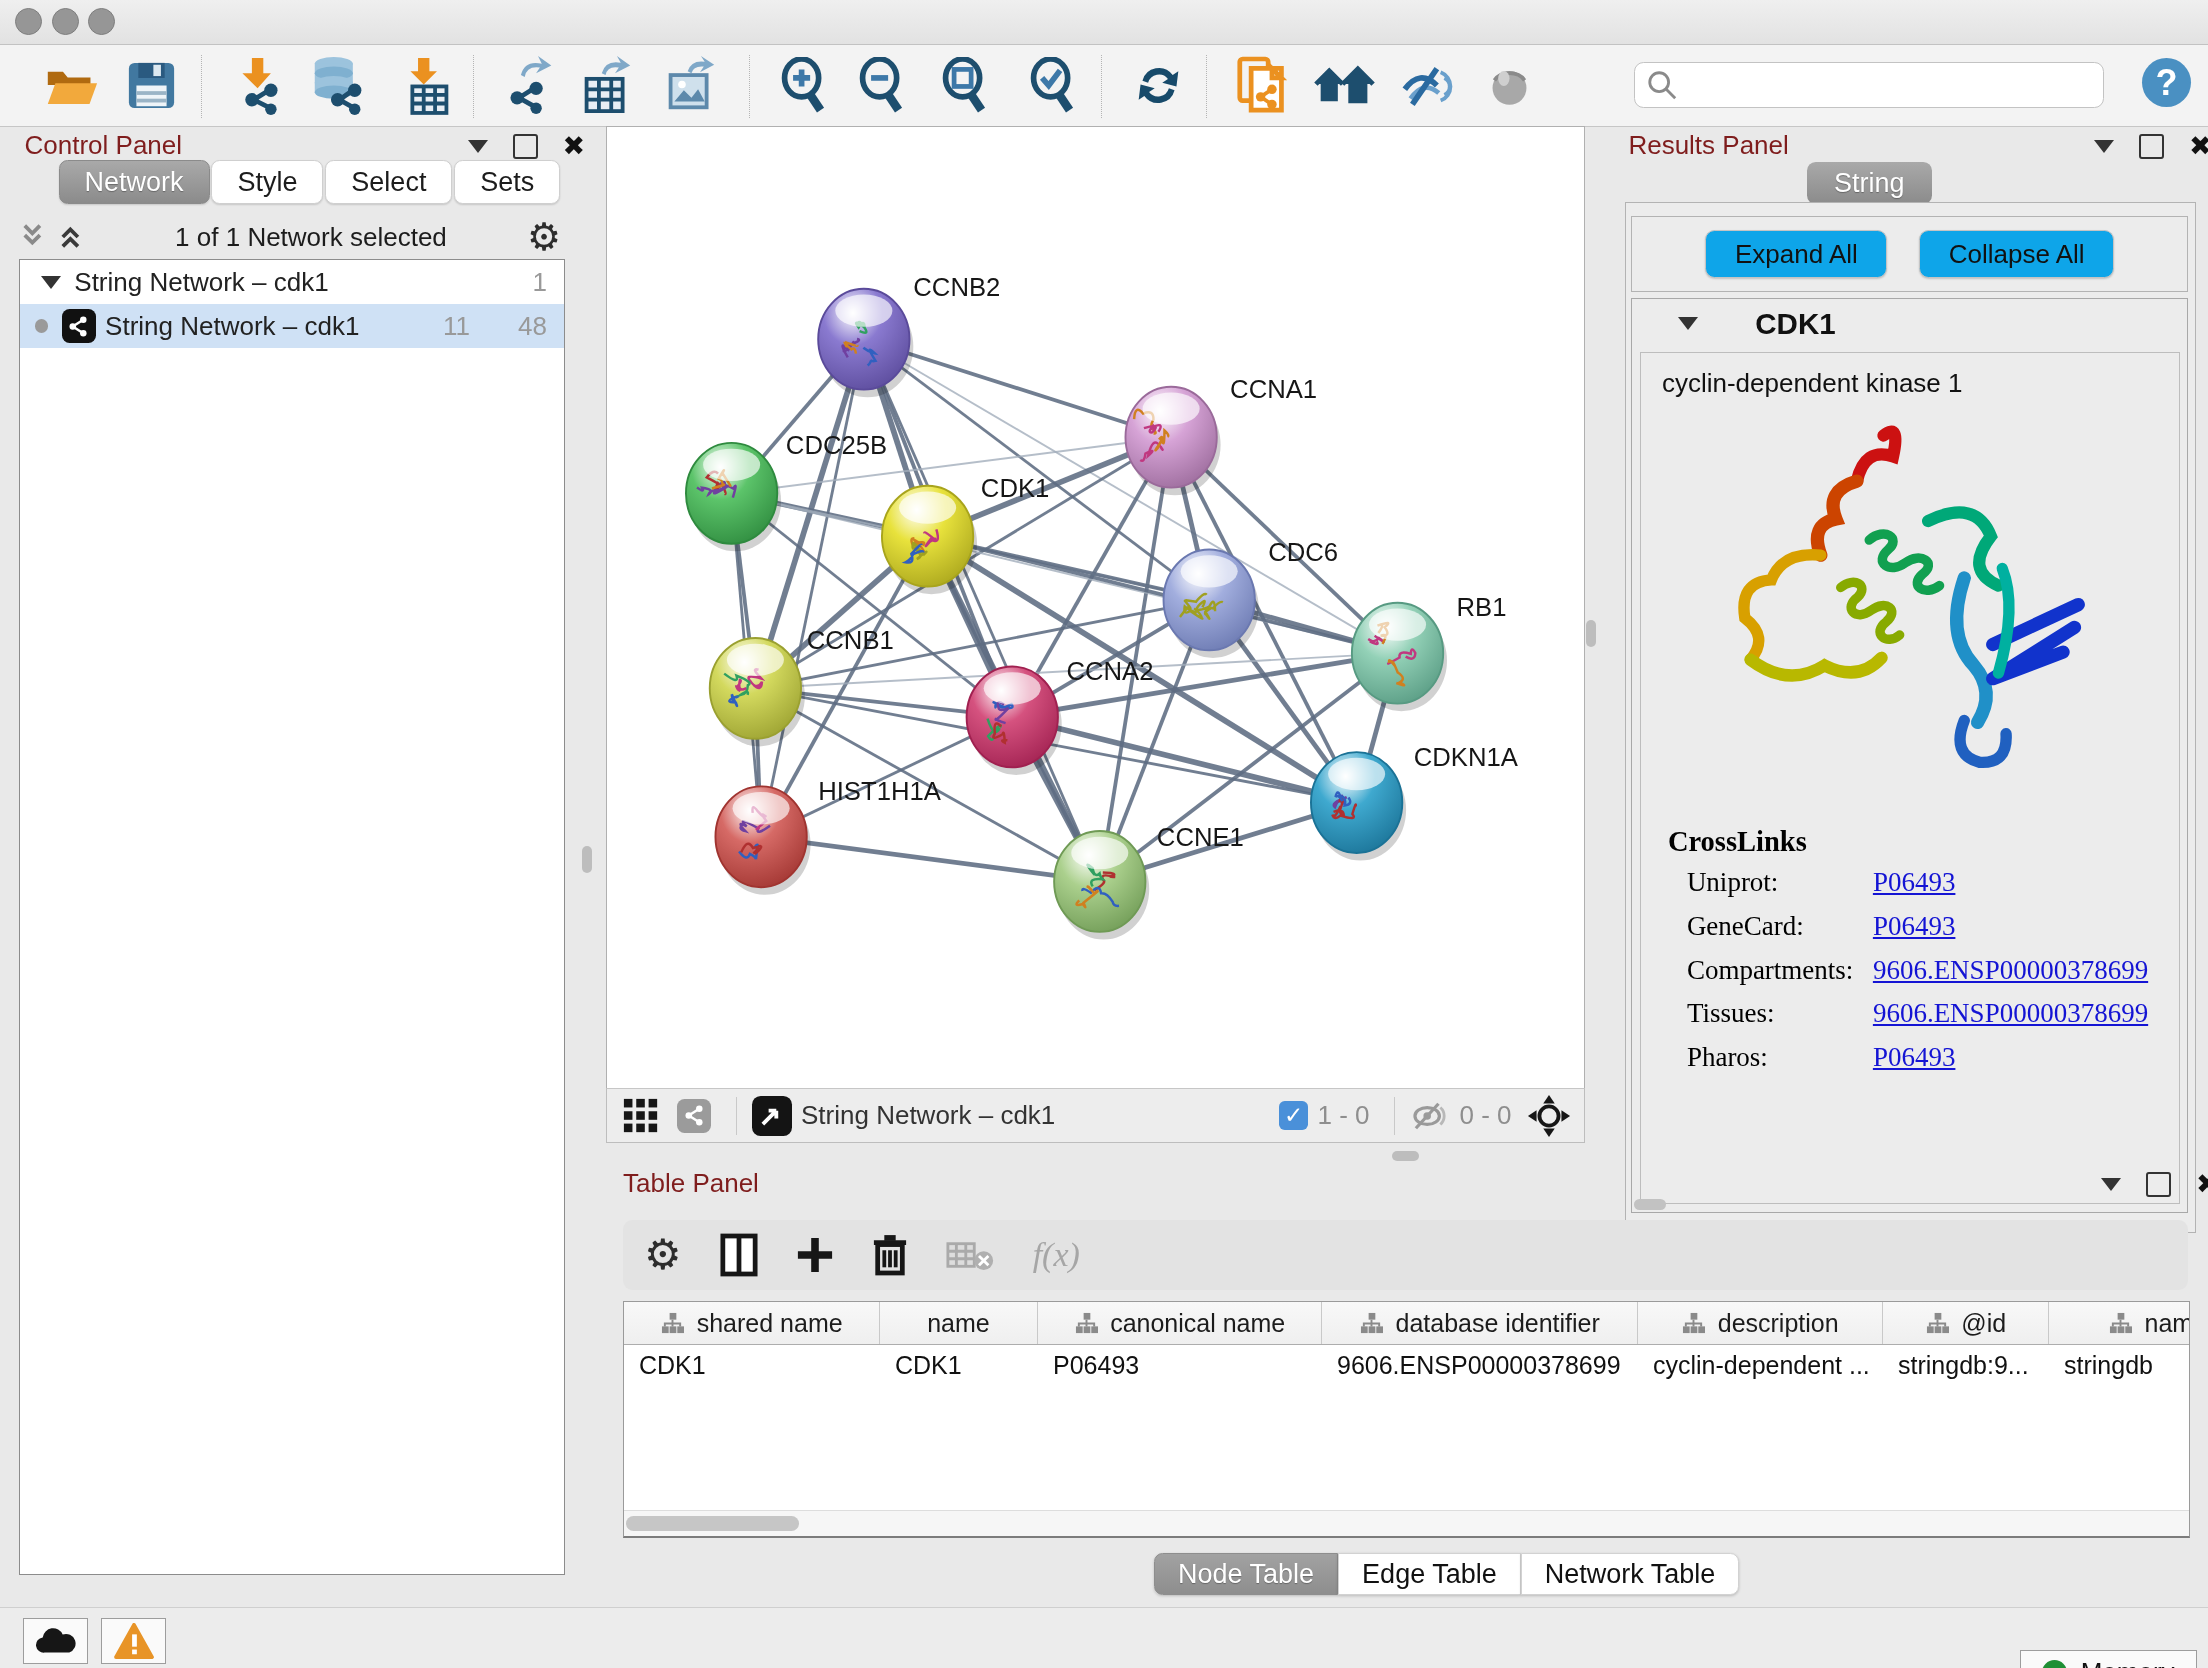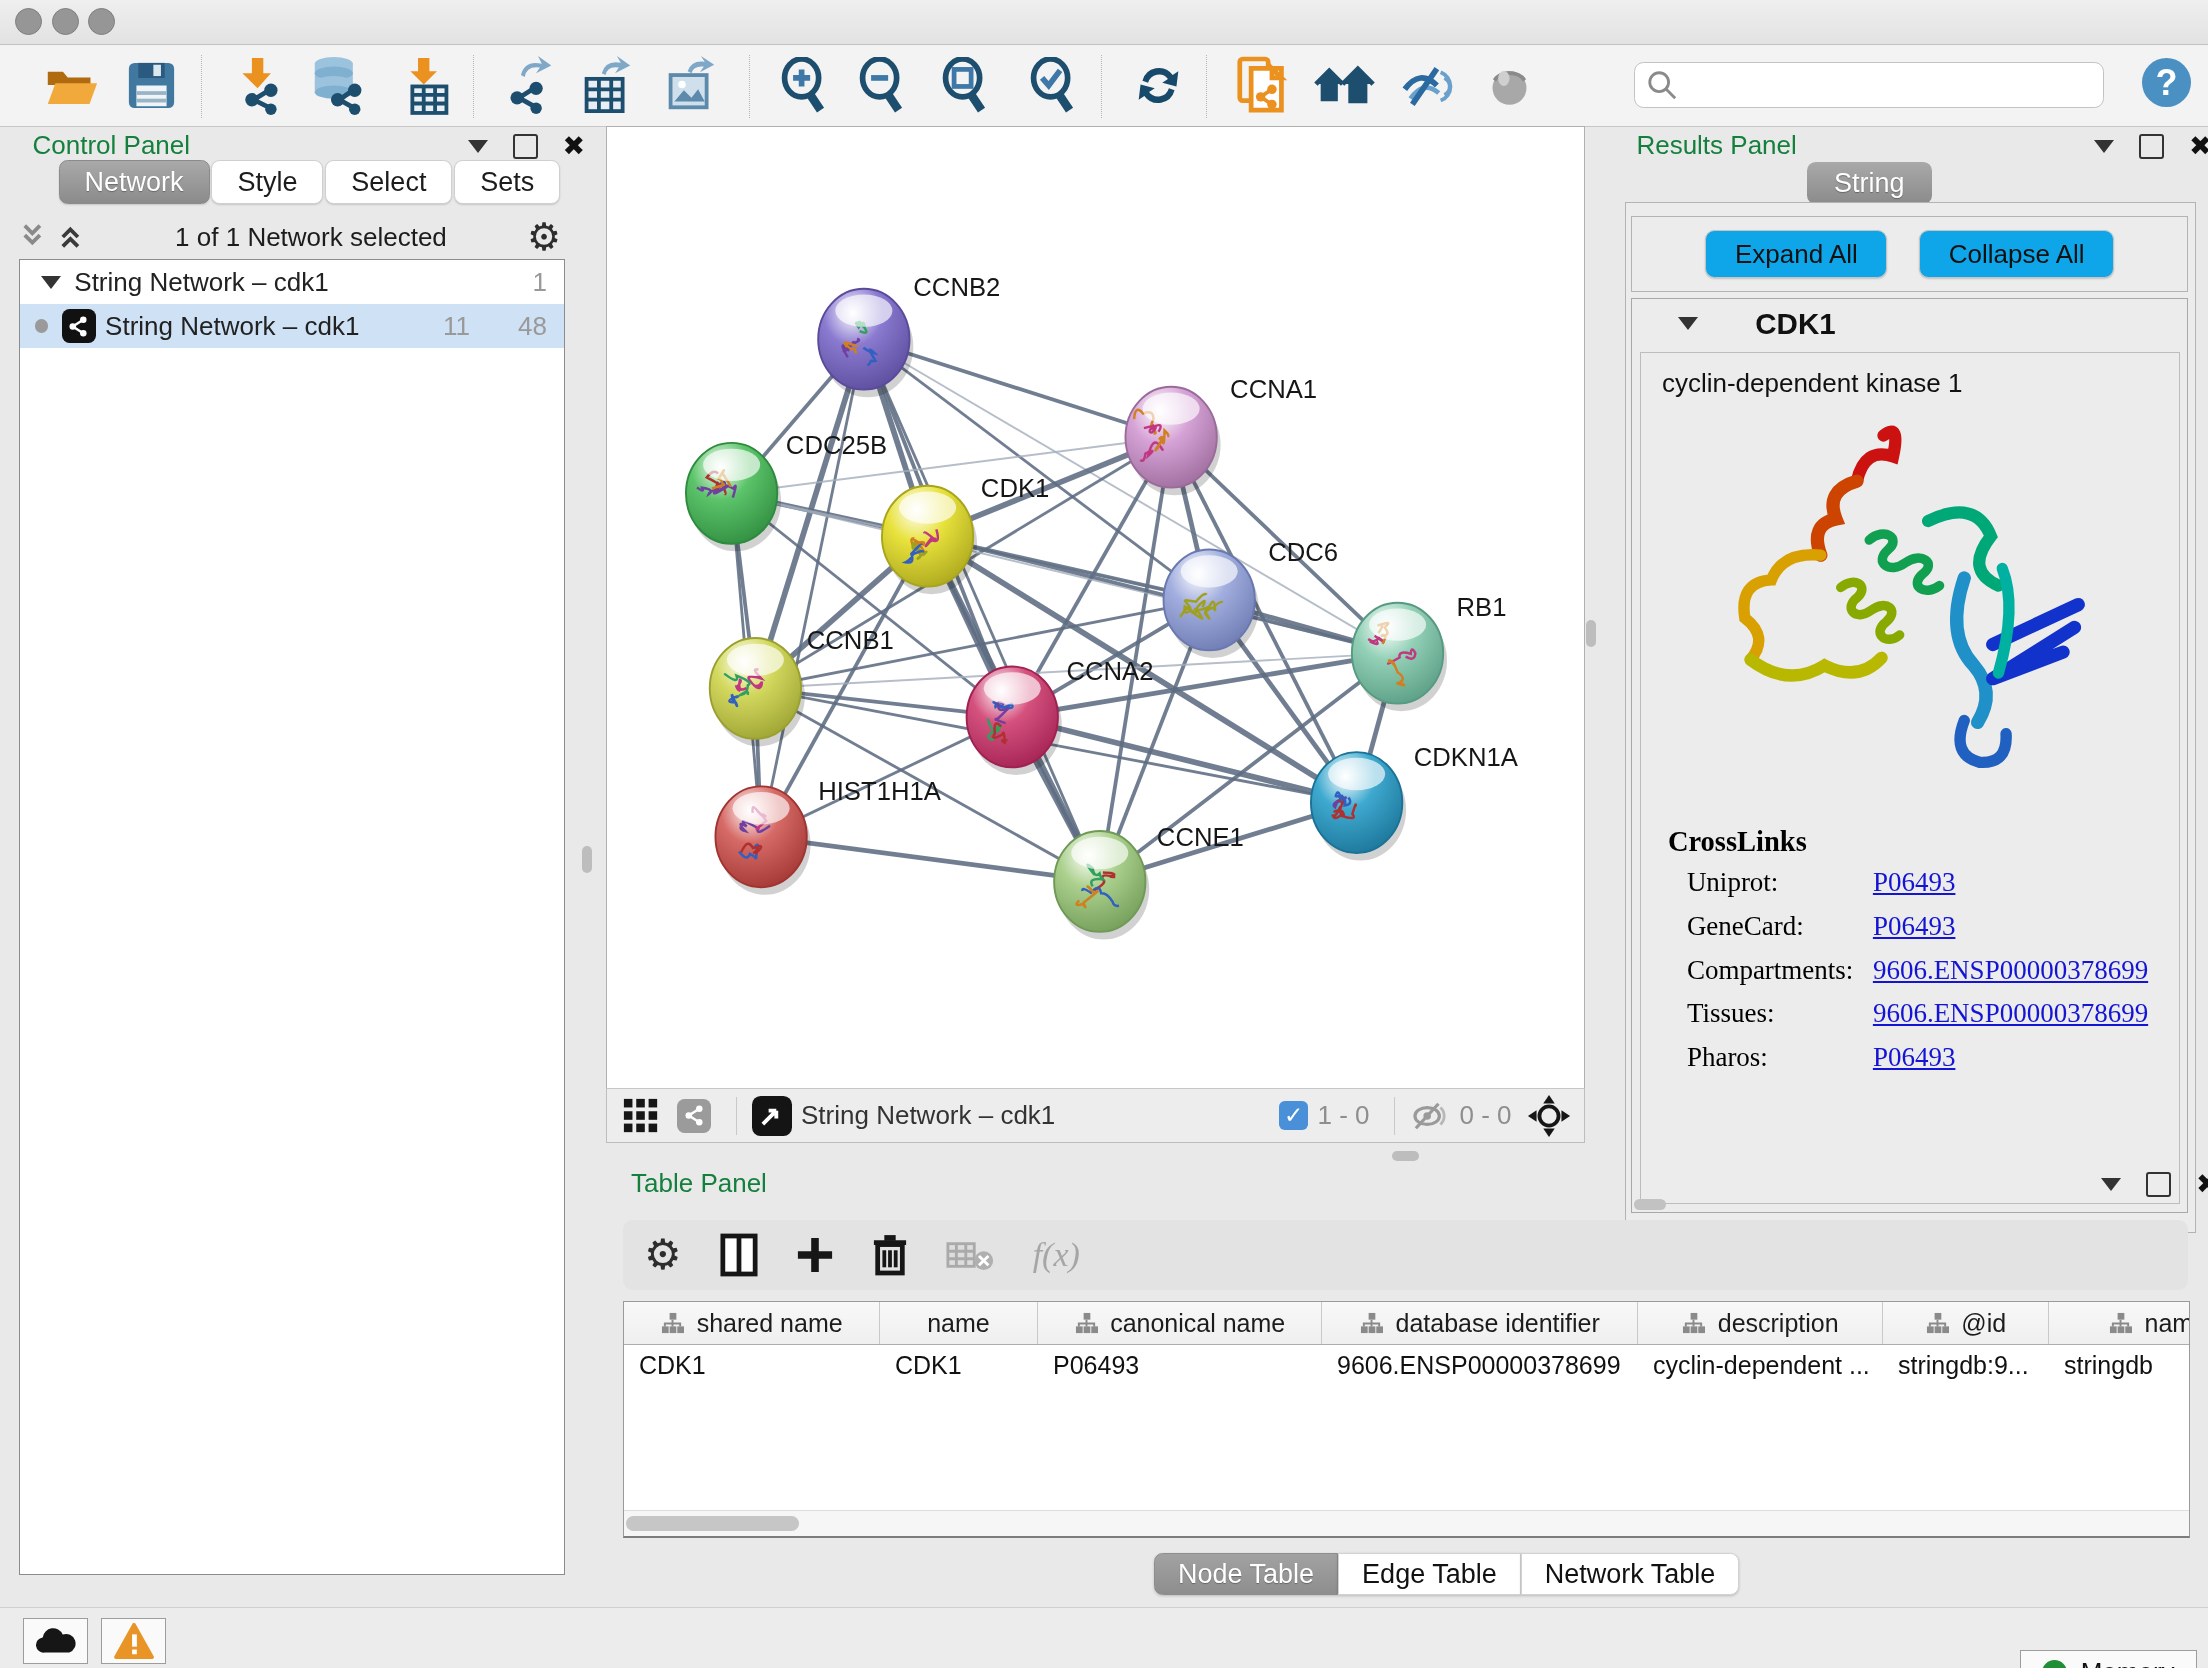--- a/index.html
+++ b/index.html
@@ -16,21 +16,21 @@
   .toolbar{position:absolute;left:0;top:45px;width:100%;height:81px;background:#f3f3f3;
     border-bottom:1px solid #c6c6c6;}
   .tbi{position:absolute;top:11.4px;width:63px;height:59px;display:flex;align-items:center;justify-content:center;}
   .tbsep{position:absolute;top:9.5px;height:63px;border-left:1.9px dotted #b4b4b4;width:0;}
   .searchbox{position:absolute;left:1634px;top:17px;width:468px;height:44px;background:#fff;
     border:1.9px solid #c3c3c3;border-radius:9.5px;display:flex;align-items:center;}
   .searchbox input{border:none;outline:none;font-size:25px;flex:1;background:transparent;margin-right:7.6px;}
   .helpbtn{position:absolute;left:2142px;top:13.3px;width:49px;height:49px;border-radius:50%;
     background:#4a90c2;color:#fff;font-size:36px;font-weight:bold;display:flex;align-items:center;justify-content:center;}
   
-  .panel-head{position:absolute;font-size:26px;color:#15803d;margin-left:8px;}
+  .panel-head{position:absolute;font-size:26px;color:#7f1d1d;}
   .panel-ctrl{position:absolute;display:flex;gap:25px;align-items:center;}
   .tri-down{width:0;height:0;border-left:10.5px solid transparent;border-right:10.5px solid transparent;border-top:13.3px solid #333;}
   .boxicon{width:21px;height:21px;border:2.9px solid #333;border-radius:2.9px;}
   .xicon{font-size:27px;font-weight:bold;color:#111;line-height:21px;}
   
   .control-panel{position:absolute;left:9.5px;top:126px;width:563px;height:1457px;}
   .tabs{position:absolute;display:flex;}
   .tab{height:42px;padding:0 25px;display:flex;align-items:center;justify-content:center;
     background:#fff;border:1px solid #cfcfcf;border-radius:8.6px;font-size:27px;color:#1c1c1c;margin-right:1.9px;
     box-shadow:0 1px 1.9px rgba(0,0,0,.15);}

